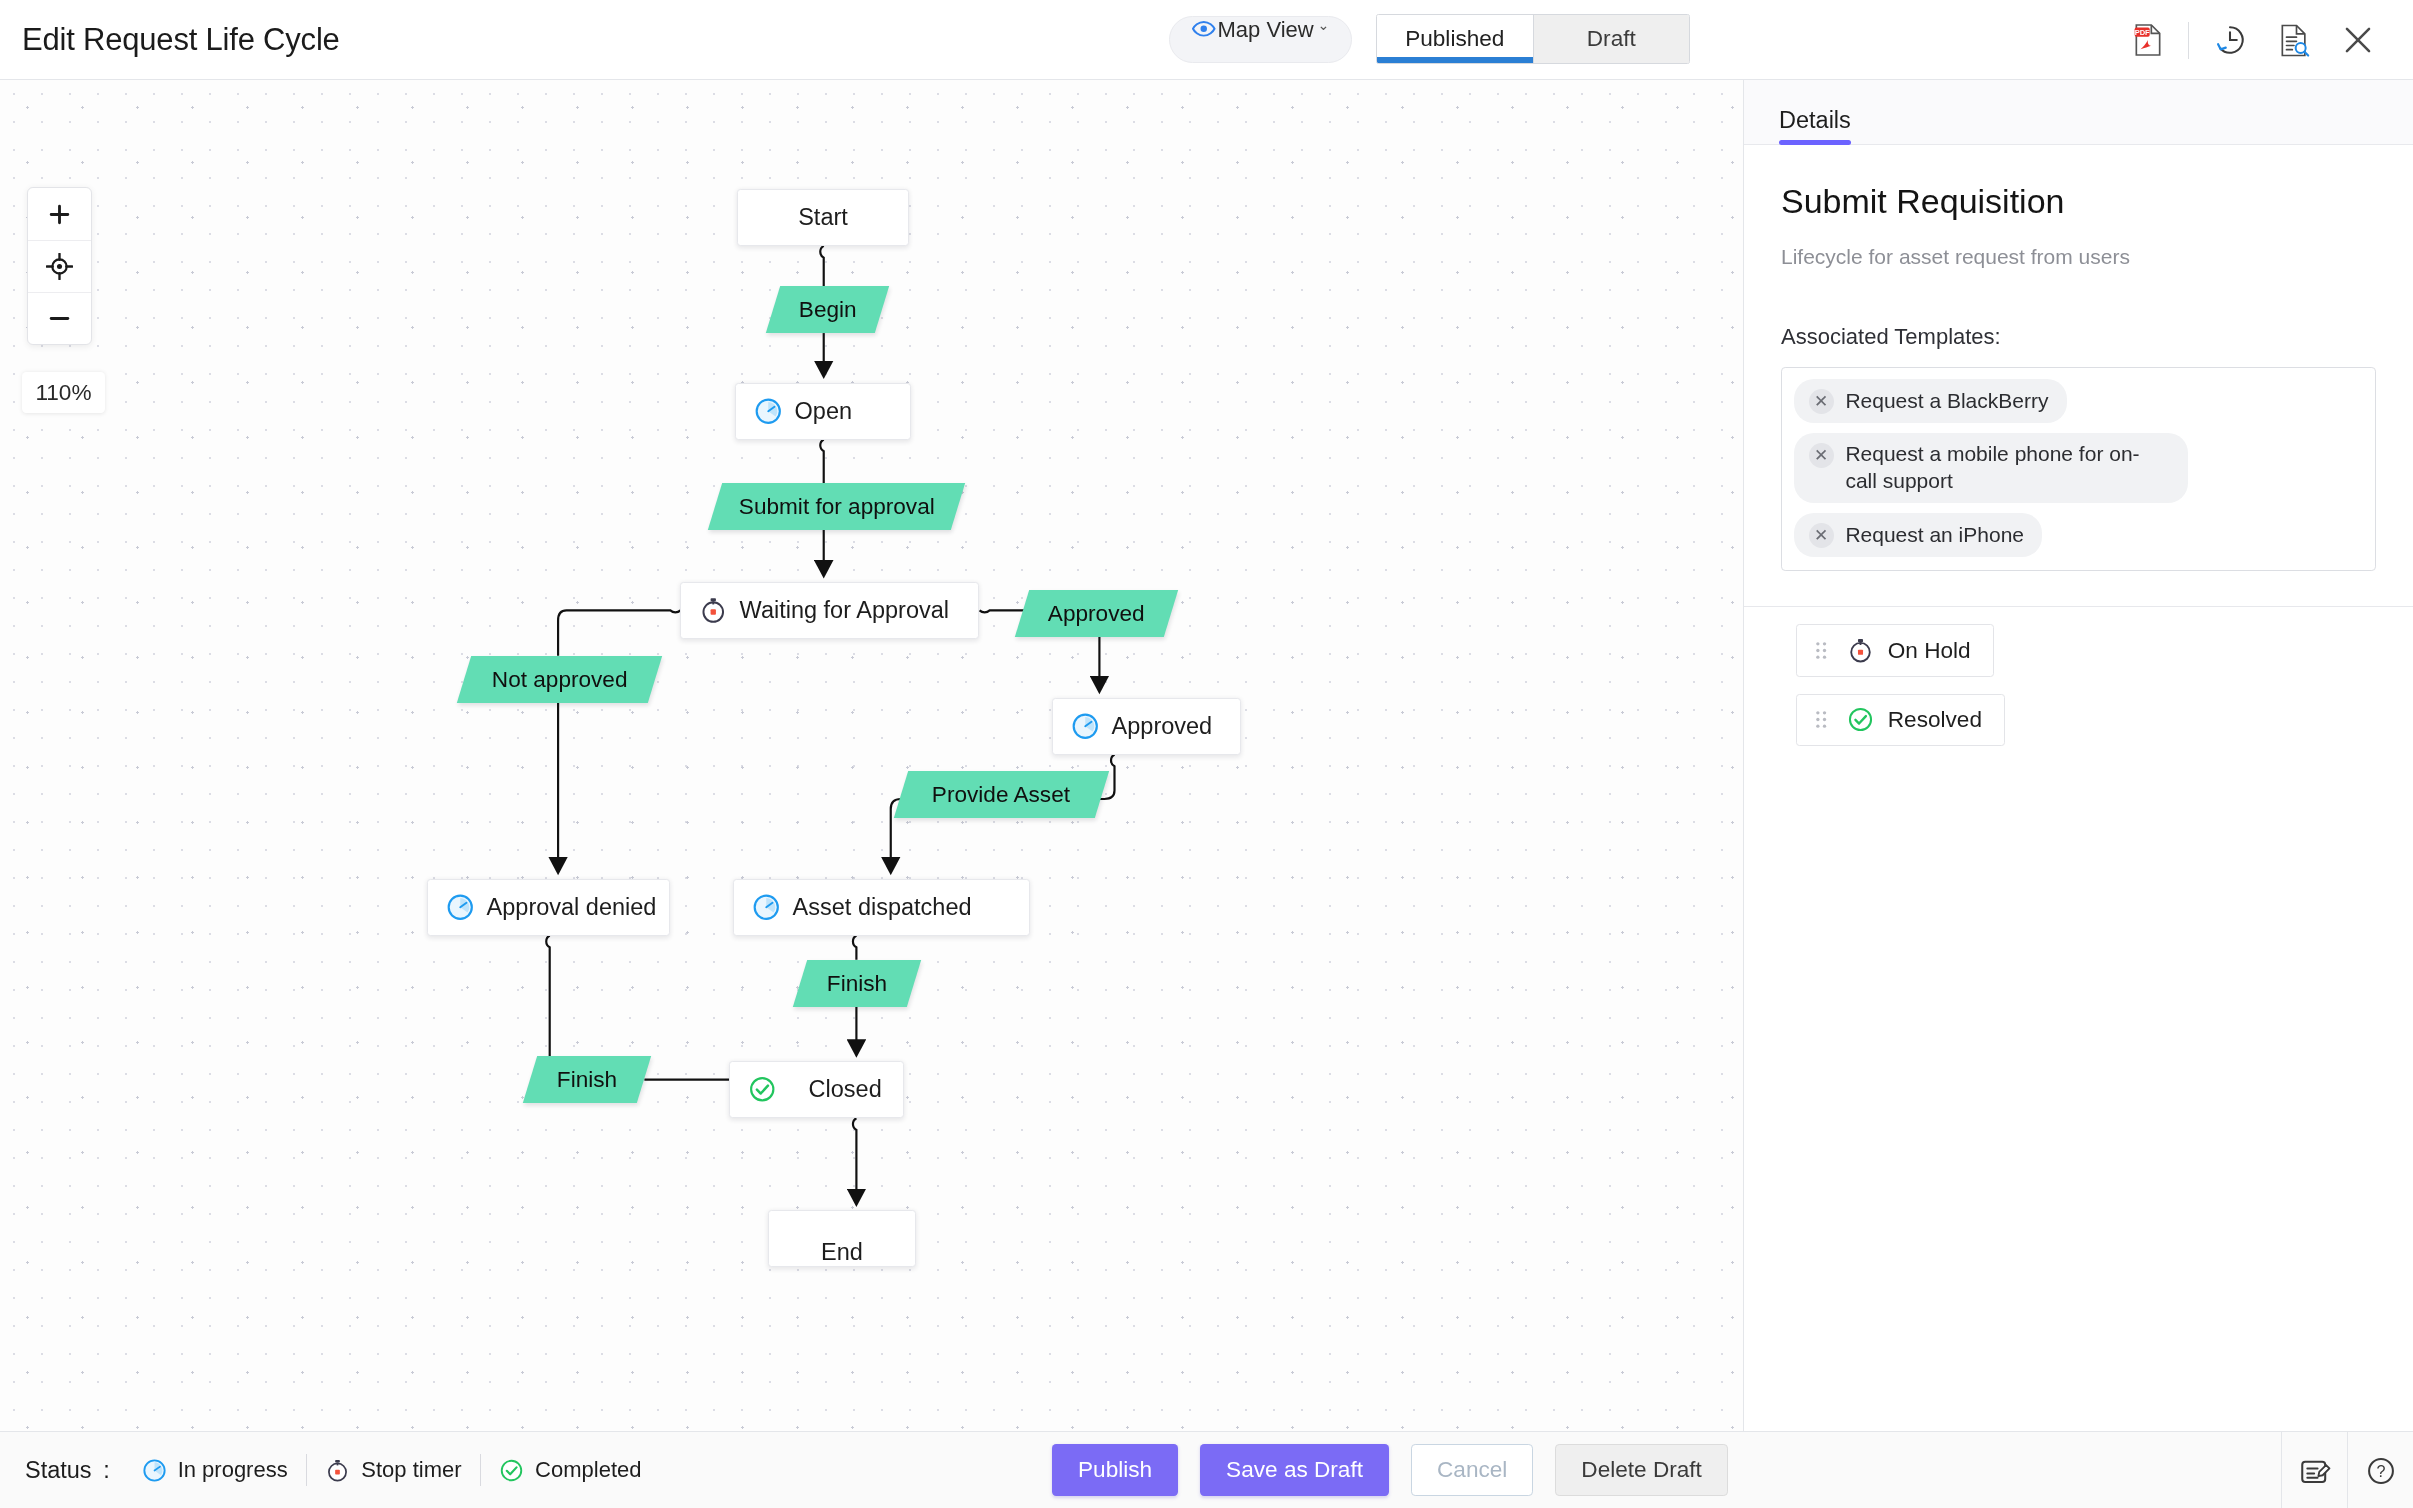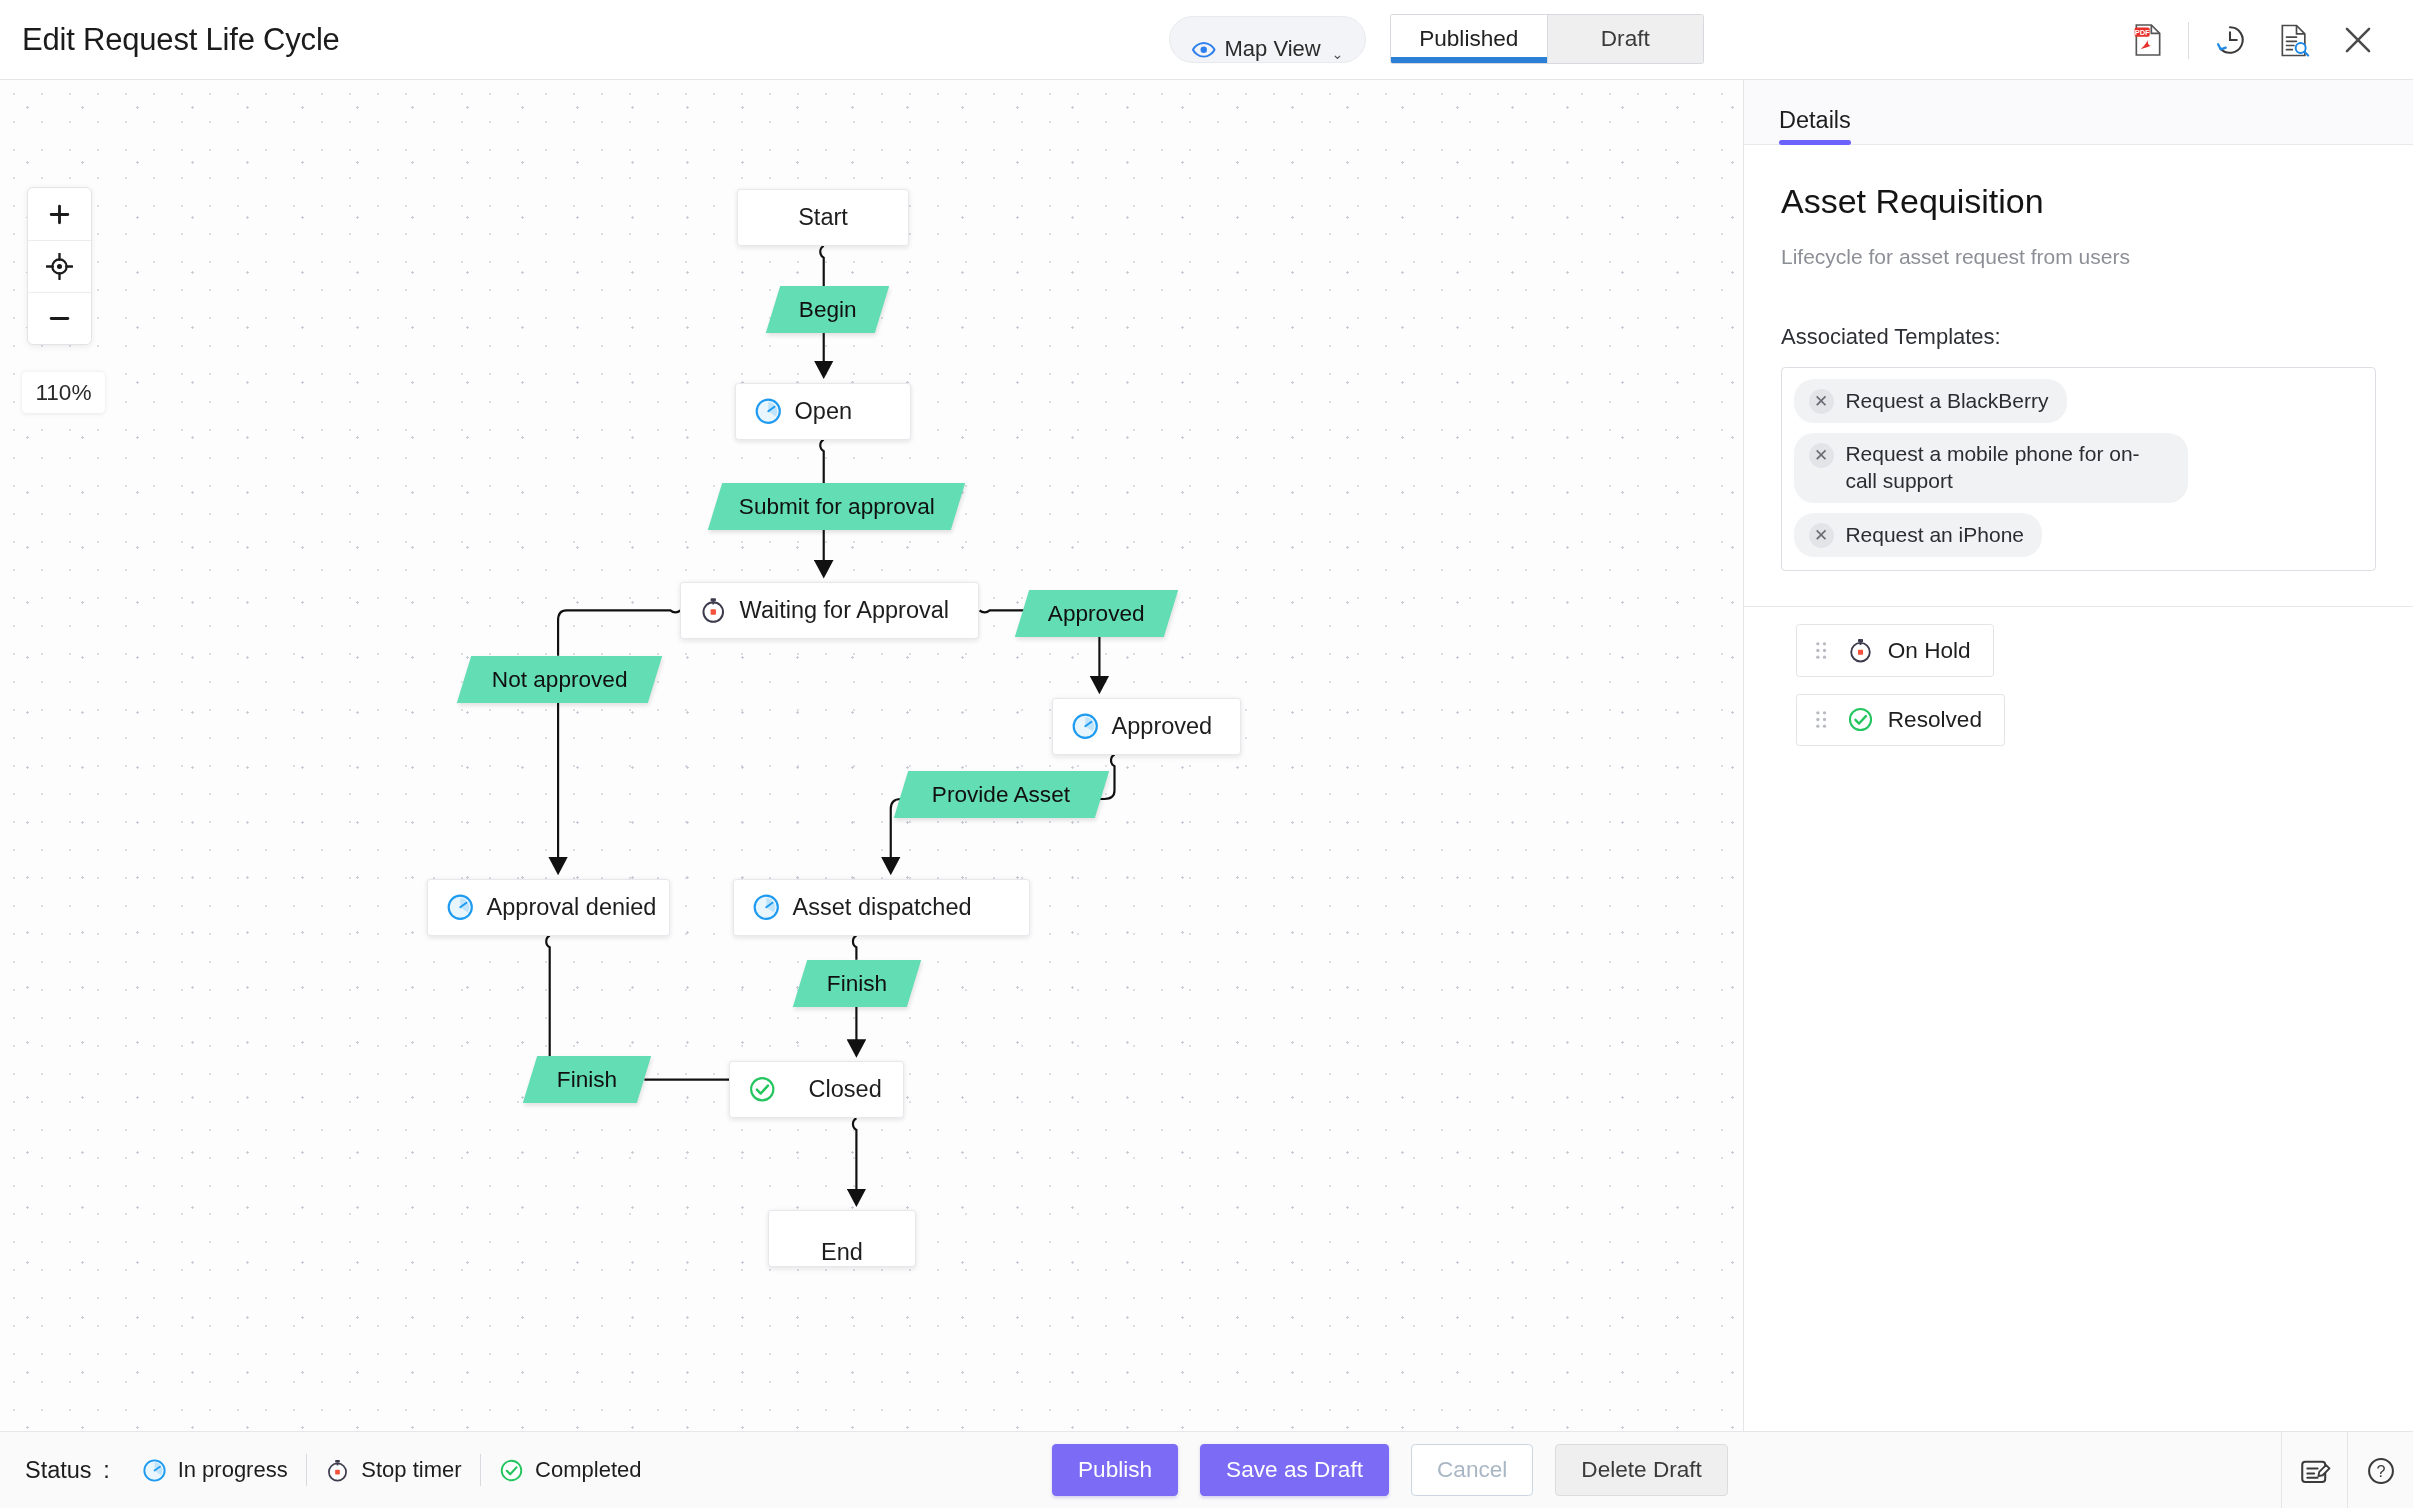--- a/index.html
+++ b/index.html
@@ -16,21 +16,21 @@
     position: relative; height: 80px; flex: 0 0 80px;
     background: #fff; border-bottom: 0.8px solid #e4e6ea;
     display: flex; align-items: center;
   }
   .page-title {
     font-size: 31px; color: #1b1b1b; font-weight: 400;
     margin-left: 22px; letter-spacing: -0.2px;
   }
   .top-center { position: absolute; left: 1169px; top: 14.2px; display: flex; align-items: center; gap: 23.5px; }
   .mapview-btn {
-    display: flex; align-items: flex-end; gap: 9px;
+    display: flex; align-items: flex-start; gap: 2px;
     background: #f3f4f7; border: 0.8px solid #e9eaee; border-radius: 25px;
     height: 47px; padding: 0 22px; cursor: pointer;
   }
   .mapview-btn .label { font-size: 22px; color: #2b2b2b; }
   .chev { font-size: 14.2px; color: #555; margin-left: 1.7px; }
   .eye-ic { width: 23.5px; height: 23.5px; display:block; }
 
   .tabset { display: flex; border: 0.8px solid #d6d9de; border-radius: 2.5px; overflow: hidden; height: 50px; }
   .tab {
     width: 156px; display: flex; align-items: center; justify-content: center;
@@ -364,21 +364,21 @@
         </div>
     </div>
 
     <div class="panel">
       <div class="panel-tabs">
         <div class="ptab active">
           <span>Details</span>
         </div>
       </div>
       <div class="panel-body">
-        <div class="panel-title">Asset Requisition</div>
+        <div class="panel-title">Submit Requisition</div>
         <div class="panel-sub">Lifecycle for asset request from users</div>
         <div class="sect-label">Associated Templates:</div>
         <div class="chipbox">
           <div id="chips"><div class="chip">
                 <span class="xico">✕</span>
                  <span class="ctext">Request a BlackBerry</span>
               </div><div class="chip wrap">
                 <span class="xico">✕</span>
                  <span class="ctext">Request a mobile phone for on-call support</span>
               </div><div class="chip">

